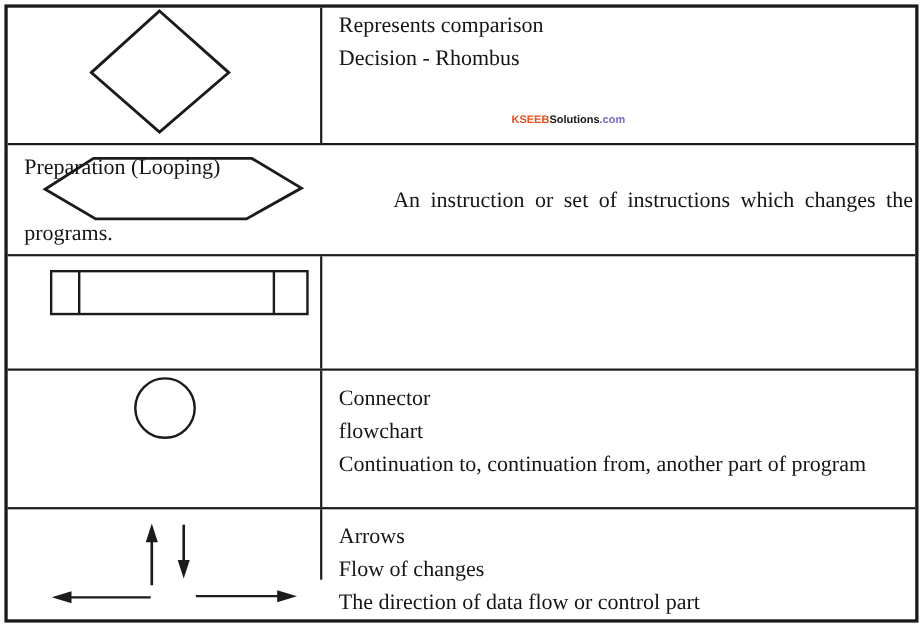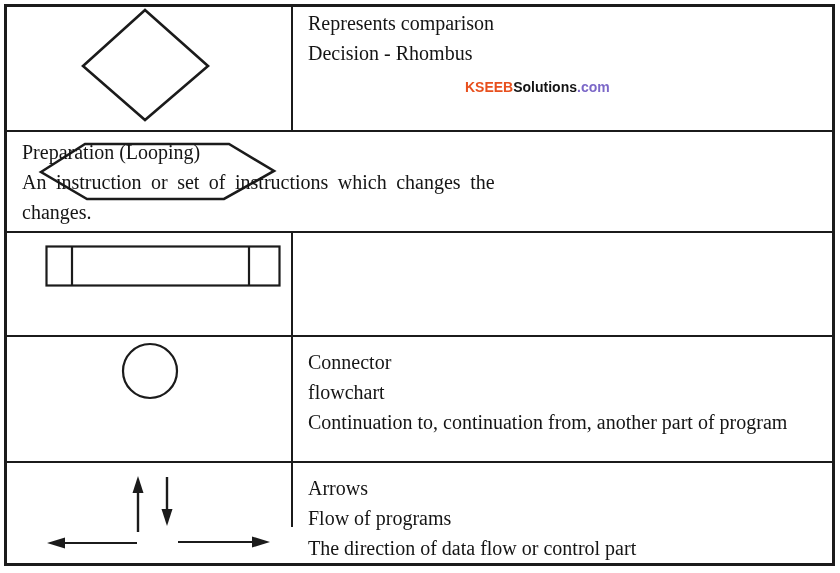--- a/index.html
+++ b/index.html
@@ -57,29 +57,29 @@
     margin: 0;
     font-size: 20px;
     line-height: 30px;
     white-space: nowrap;
   }
   .r1 .desc-cell { padding-top: 1px; }
   .r2 .desc-cell { padding-top: 5px; }
   .r3 .desc-cell { padding-top: 19px; }
   .r4 .desc-cell { padding-top: 10px; }
   .r5 .desc-cell { padding-top: 10px; }
-  .line-justify { word-spacing: 4.5px; }
+  .line-justify { word-spacing: 4.5px; text-align: right; }
   .gap-top { margin-top: 3px !important; }
   .watermark {
     position: absolute;
     left: 172px;
-    top: 72px;
+    top: 97px;
     font-family: "Liberation Sans", sans-serif;
     font-weight: bold;
-    font-size: 14px;
+    font-size: 10px;
     white-space: nowrap;
   }
   .shape-svg { position: absolute; display: block; }
   .svg-rhombus   { left: 74px;  top: 0px; }
   .svg-hexagon   { left: 31px;  top: 9px; }
   .svg-predef    { left: 38px;  top: 12px; }
   .svg-connector { left: 113px; top: 4px; }
   .svg-arrows    { left: 0px;   top: 0px; }
 </style>
 </head>
@@ -105,21 +105,21 @@
 
     <div class="trow r2">
       <div class="symbol-cell">
         <svg class="shape-svg svg-hexagon" width="240" height="62" viewBox="0 0 240 62">
           <polygon points="3,31 47,3 191,3 236,30 186,58 49,58" fill="none" stroke="#1b1b1b" stroke-width="2.6"></polygon>
         </svg>
       </div>
       <div class="desc-cell">
         <p>Preparation (Looping)</p>
         <p class="line-justify">An instruction or set of instructions which changes the</p>
-        <p>changes.</p>
+        <p>programs.</p>
       </div>
     </div>
 
     <div class="trow r3">
       <div class="symbol-cell">
         <svg class="shape-svg svg-predef" width="237" height="43" viewBox="0 0 237 43">
           <rect x="1.5" y="1.5" width="233" height="39" fill="none" stroke="#1b1b1b" stroke-width="2.2"></rect>
           <line x1="27" y1="1.5" x2="27" y2="40.5" stroke="#1b1b1b" stroke-width="2.2"></line>
           <line x1="204" y1="1.5" x2="204" y2="40.5" stroke="#1b1b1b" stroke-width="2.2"></line>
         </svg>
@@ -152,19 +152,19 @@
           <line x1="55" y1="80" x2="130" y2="80" stroke="#1b1b1b" stroke-width="2"></line>
           <polygon points="40,80 58,74.5 58,85.5" fill="#1b1b1b"></polygon>
 
           <line x1="171" y1="79" x2="248" y2="79" stroke="#1b1b1b" stroke-width="2"></line>
           <polygon points="263,79 245,73.5 245,84.5" fill="#1b1b1b"></polygon>
         </svg>
         <div class="partial-divider"></div>
       </div>
       <div class="desc-cell">
         <p>Arrows</p>
-        <p>Flow of programs</p>
+        <p>Flow of changes</p>
         <p>The direction of data flow or control part</p>
       </div>
     </div>
 
   </div>
 </div>
 
 </body></html>

